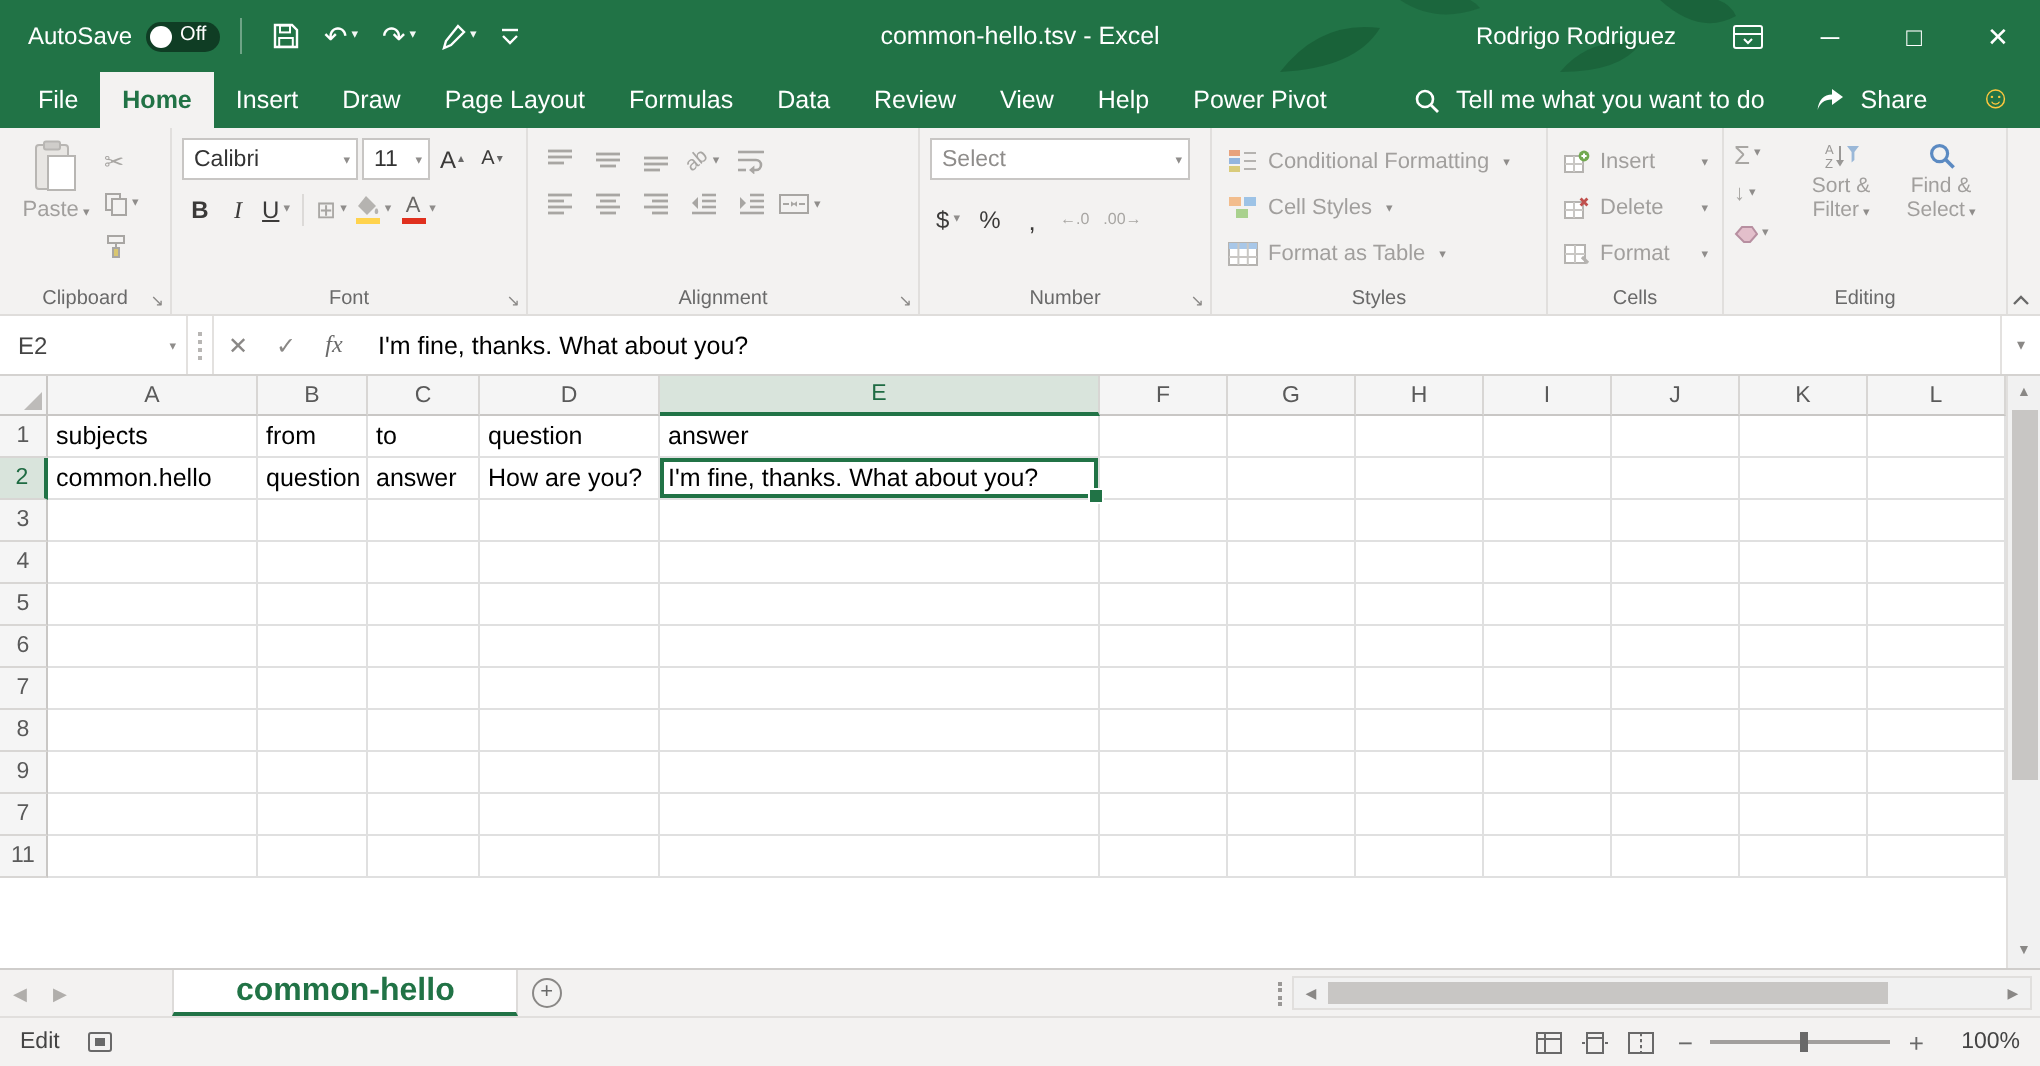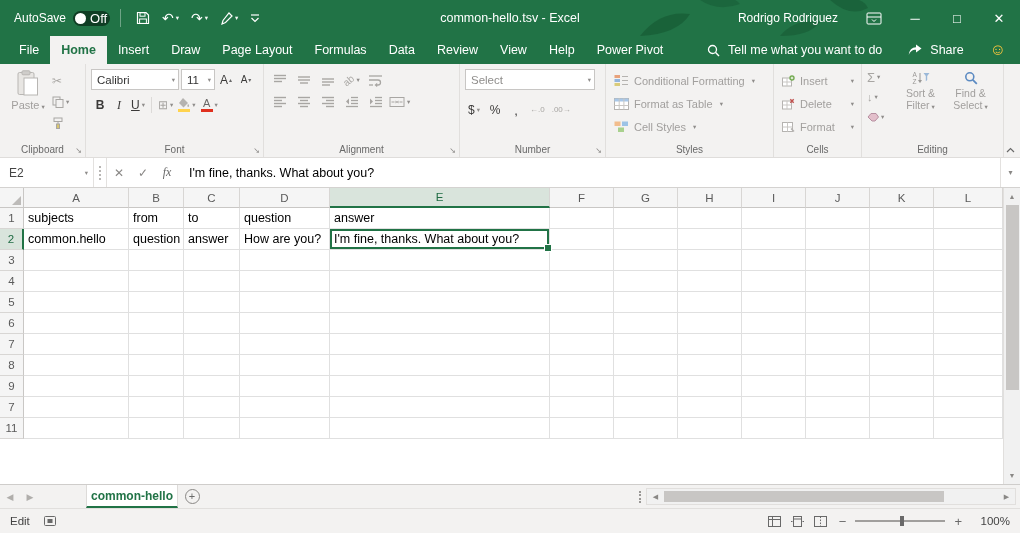--- a/index.html
+++ b/index.html
@@ -7,21 +7,21 @@
 body{font-family:"Liberation Sans",sans-serif;font-size:12px;color:#252423;background:#fff;overflow:hidden;}
 svg{display:block;}
 .app{width:1020px;height:533px;display:flex;flex-direction:column;overflow:hidden;}
 
 
 .titlebar{height:36px;flex:none;background:#217346;display:flex;align-items:center;color:#fff;position:relative;padding-left:14px;}
 .leaves{position:absolute;right:150px;top:0;pointer-events:none;}
 .autosave{display:flex;align-items:center;gap:7px;font-size:12px;}
 .toggle{width:37px;height:15px;border-radius:8px;background:rgba(12,52,31,.85);display:flex;align-items:center;padding:2px 4px 2px 2px;gap:4px;}
 .knob{width:11px;height:11px;border-radius:50%;background:#fff;flex:none;}
-.toggle-text{font-size:13px;color:#fff;line-height:1;}
+.toggle-text{font-size:10px;color:#fff;line-height:1;}
 .tb-sep{width:1px;height:18px;background:rgba(255,255,255,.35);margin:0 10px;}
 .qat{display:flex;align-items:center;gap:2px;position:relative;z-index:2;}
 .qbtn{display:flex;align-items:center;padding:0 5px;height:26px;color:#fff;font-size:14px;line-height:1;}
 .qbtn .dd{font-size:6.5px;margin-left:2px;color:#fff;opacity:.95;}
 .tb-title{position:absolute;left:50%;transform:translateX(-50%);font-size:12.5px;white-space:nowrap;z-index:1;}
 .tb-right{margin-left:auto;display:flex;align-items:center;height:100%;position:relative;z-index:2;}
 .tb-user{font-size:12px;margin-right:16px;}
 .ribbonopts{width:40px;height:36px;display:flex;align-items:center;justify-content:center;}
 .winbtn{width:42px;height:36px;display:flex;align-items:center;justify-content:center;font-size:13px;color:#fff;}
 
@@ -116,21 +116,21 @@
 .cell.selcell{box-shadow:inset 0 0 0 2px #217346;overflow:visible;z-index:2;}
 .cell.selcell::after{content:"";position:absolute;right:-3px;bottom:-3px;width:6px;height:6px;background:#217346;border:1px solid #fff;z-index:3;}
 .vscroll{width:17px;flex:none;background:#F1F1F1;border-left:1px solid #E1DFDD;display:flex;flex-direction:column;align-items:center;}
 .varrow{height:17px;width:100%;display:flex;align-items:center;justify-content:center;font-size:7px;color:#8A8886;}
 .vthumb{width:13px;height:185px;background:#C8C6C4;flex:none;}
 .vfill{flex:1;}
 
 
 .sheetbar{height:24px;flex:none;background:#F3F2F1;border-top:1px solid #CFCDCB;display:flex;align-items:stretch;}
 .snav{width:20px;display:flex;align-items:center;justify-content:center;color:#B0AEAB;font-size:9px;}
-.sheettab{background:#fff;border-left:1px solid #DDDBD9;border-right:1px solid #DDDBD9;border-bottom:2px solid #217346;padding:0 4px;display:flex;align-items:center;color:#217346;font-weight:700;font-size:12px;margin-left:46px;}
+.sheettab{background:#fff;border-left:1px solid #DDDBD9;border-right:1px solid #DDDBD9;border-bottom:2px solid #217346;padding:0 31px;display:flex;align-items:center;color:#217346;font-weight:700;font-size:16px;margin-left:46px;}
 .addsheet{width:28px;display:flex;align-items:center;justify-content:center;}
 .addsheet .circle{width:15px;height:15px;border-radius:50%;border:1px solid #8A8886;color:#696969;font-size:11px;display:flex;align-items:center;justify-content:center;line-height:1;}
 .sheet-spacer{flex:1;}
 .sheet-dots{width:12px;display:flex;align-items:center;justify-content:center;}
 .sheet-dots i{display:block;width:2px;height:12px;border-left:2px dotted #9A9896;}
 .hscroll{display:flex;align-items:center;width:370px;background:#F1F1F1;border:1px solid #E1DFDD;margin:3px 4px 3px 0;}
 .harrow{width:17px;align-self:stretch;display:flex;align-items:center;justify-content:center;font-size:7px;color:#8A8886;}
 .hthumb{height:11px;width:280px;background:#C8C6C4;flex:none;}
 .htrack{flex:1;}
 
@@ -478,34 +478,34 @@
               <path d="M8 2.5h6"></path>
               <path d="M8 6.5h6"></path>
               <path d="M8 10.5h6"></path>
             </g>
           </svg>
         <span>Conditional Formatting</span>
           <span class="dd">▾</span>
       </div>
       <div class="stylerow">
         <svg width="15" height="12" viewBox="0 0 15 12">
+            <rect x="0.5" y="0.5" width="6" height="4.5" fill="#F2BD8D"></rect>
+            <rect x="8" y="0.5" width="6" height="4.5" fill="#9DC3E6"></rect>
+            <rect x="4" y="6.5" width="6" height="4.5" fill="#A9D18E"></rect>
+          </svg>
+        <span>Cell Styles</span>
+          <span class="dd">▾</span>
+      </div>
+      <div class="stylerow">
+        <svg width="15" height="12" viewBox="0 0 15 12">
             <rect x="0.5" y="0.5" width="14" height="11" fill="#fff" stroke="#B5B3B0"></rect>
             <rect x="0.5" y="0.5" width="14" height="3" fill="#A8C7E8"></rect>
             <path d="M0.5 7.5h14M5.2 0.5v11M9.9 0.5v11" stroke="#C9C7C4" fill="none"></path>
           </svg>
         <span>Format as Table</span>
-          <span class="dd">▾</span>
-      </div>
-      <div class="stylerow">
-        <svg width="15" height="12" viewBox="0 0 15 12">
-            <rect x="0.5" y="0.5" width="6" height="4.5" fill="#F2BD8D"></rect>
-            <rect x="8" y="0.5" width="6" height="4.5" fill="#9DC3E6"></rect>
-            <rect x="4" y="6.5" width="6" height="4.5" fill="#A9D18E"></rect>
-          </svg>
-        <span>Cell Styles</span>
           <span class="dd">▾</span>
       </div>
       <div class="grouplabel"><span>Styles</span></div>
     </div>
 
     <div class="group g-cells">
       <div class="cellrow">
         <svg width="13" height="12" viewBox="0 0 13 12">
             <rect x="0.5" y="3" width="9" height="8" fill="#fff" stroke="#B5B3B0"></rect>
             <path d="M0.5 7h9M5 3v8" stroke="#C9C7C4"></path>

